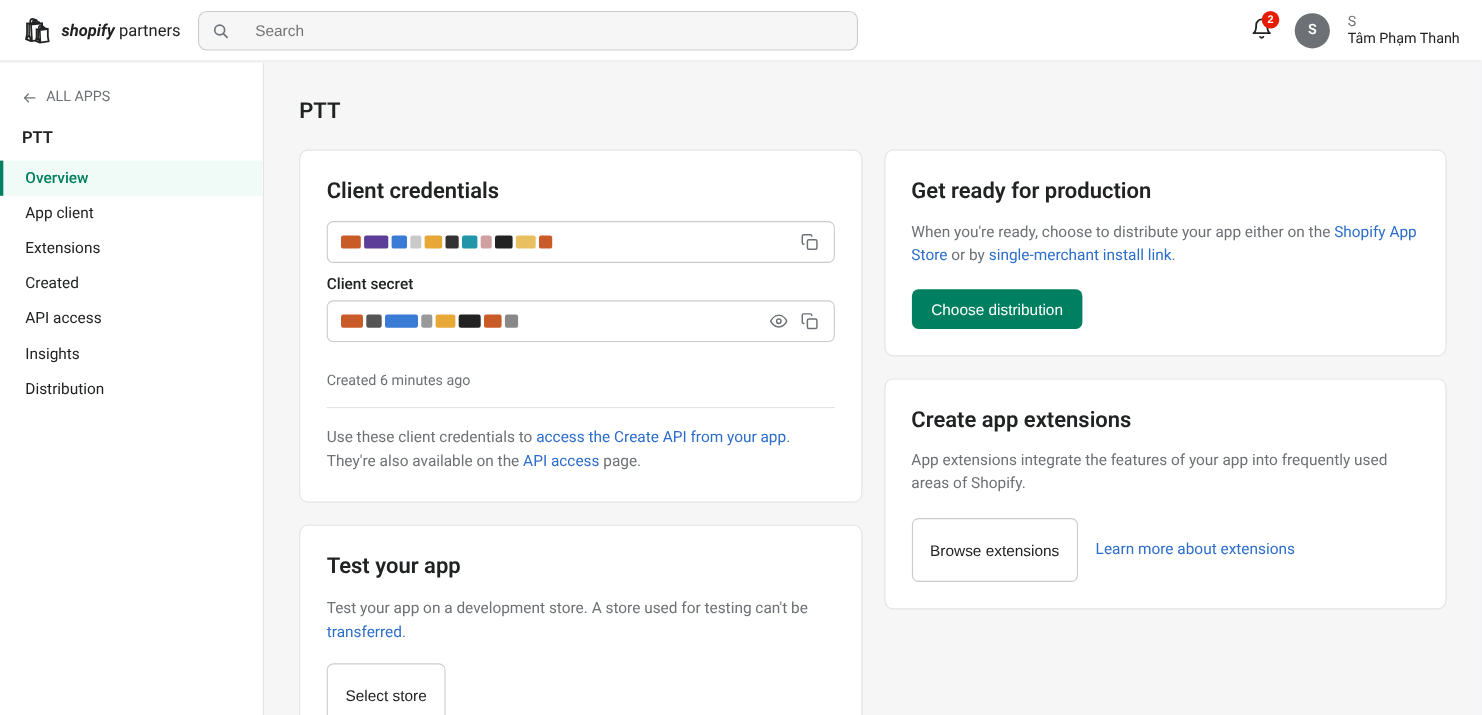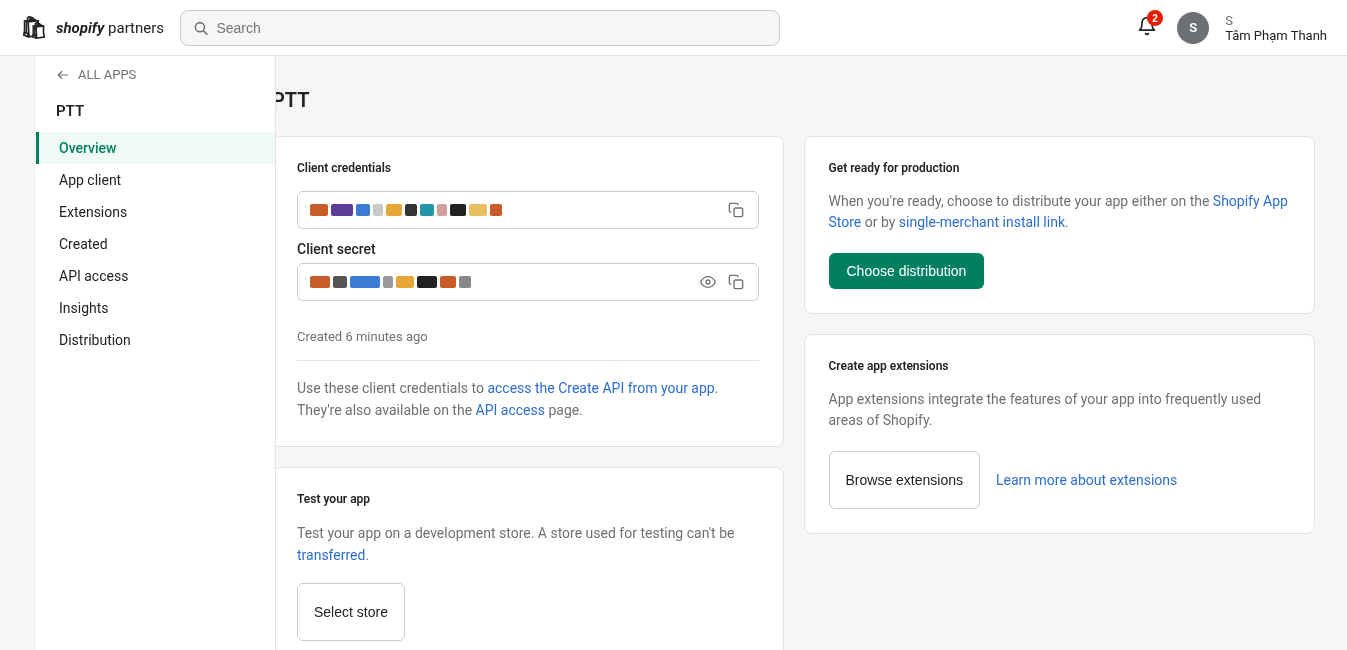--- a/index.html
+++ b/index.html
@@ -9,21 +9,21 @@
     .topnav {
       display: flex; align-items: center; height: 56px;
       background: #fff; border-bottom: 1px solid #e1e3e5;
       padding: 0 20px; gap: 16px; position: fixed; top: 0; left: 0; right: 0; z-index: 100;
     }
     .logo { display: flex; align-items: center; gap: 8px; font-size: 15px; font-weight: 600; color: #202223; white-space: nowrap; }
     .logo-icon { font-size: 22px; }
     .search-bar {
       flex: 1; max-width: 600px; display: flex; align-items: center;
       background: #f6f6f7; border: 1px solid #c9cccf; border-radius: 8px;
-      padding: 0 12px; height: 36px; gap: 8px;
+      padding: 0 12px; height: 36px; gap: 24px;
     }
     .search-bar input { border: none; background: transparent; outline: none; font-size: 14px; color: #6d7175; width: 100%; }
     .nav-right { margin-left: auto; display: flex; align-items: center; gap: 16px; }
     .notif-btn { position: relative; background: none; border: none; cursor: pointer; padding: 4px; }
     .notif-badge {
       position: absolute; top: -2px; right: -2px;
       background: #e51c00; color: #fff; font-size: 10px; font-weight: 700;
       border-radius: 50%; width: 16px; height: 16px;
       display: flex; align-items: center; justify-content: center;
     }
@@ -31,21 +31,21 @@
     .user-info { display: flex; flex-direction: column; }
     .user-initial { font-size: 13px; color: #6d7175; }
     .user-name { font-size: 13px; color: #202223; }
 
     
     .layout { display: flex; margin-top: 56px; min-height: calc(100vh - 56px); }
 
     
     .sidebar {
       width: 240px; background: #fff; border-right: 1px solid #e1e3e5;
-      padding: 16px 0; flex-shrink: 0; position: fixed; top: 43px; bottom: 0; overflow-y: auto; margin-left: 36px;
+      padding: 16px 0; flex-shrink: 0; position: fixed; top: 57px; bottom: 0; overflow-y: auto;
     }
     .sidebar-back {
       display: flex; align-items: center; gap: 8px; padding: 8px 20px;
       color: #6d7175; font-size: 13px; cursor: pointer; text-decoration: none;
       margin-bottom: 8px;
     }
     .sidebar-app-name { padding: 4px 20px 12px; font-size: 15px; font-weight: 600; color: #202223; }
     .sidebar-nav { list-style: none; }
     .sidebar-nav li a {
       display: block; padding: 8px 20px; color: #202223; text-decoration: none; font-size: 14px;
@@ -58,21 +58,21 @@
       margin-left: 240px; flex: 1; padding: 32px 32px;
     }
     .page-title { font-size: 20px; font-weight: 600; margin-bottom: 24px; color: #202223; }
 
     
     .cards-grid { display: grid; grid-template-columns: 1fr 1fr; gap: 20px; }
 
     .card {
       background: #fff; border: 1px solid #e1e3e5; border-radius: 8px; padding: 24px;
     }
-    .card-title { font-size: 12px; font-weight: 600; margin-bottom: 16px; color: #202223; }
+    .card-title { font-size: 20px; font-weight: 600; margin-bottom: 16px; color: #202223; }
     .card-subtitle { font-size: 14px; color: #6d7175; margin-bottom: 20px; line-height: 1.5; }
     .card-subtitle a { color: #2c6ecb; text-decoration: none; }
 
     
     .field-label { font-size: 14px; color: #202223; margin-bottom: 6px; font-weight: 500; }
     .field-wrapper {
       display: flex; align-items: center;
       border: 1px solid #c9cccf; border-radius: 6px; padding: 8px 12px;
       background: #fff; margin-bottom: 12px; gap: 8px;
     }

